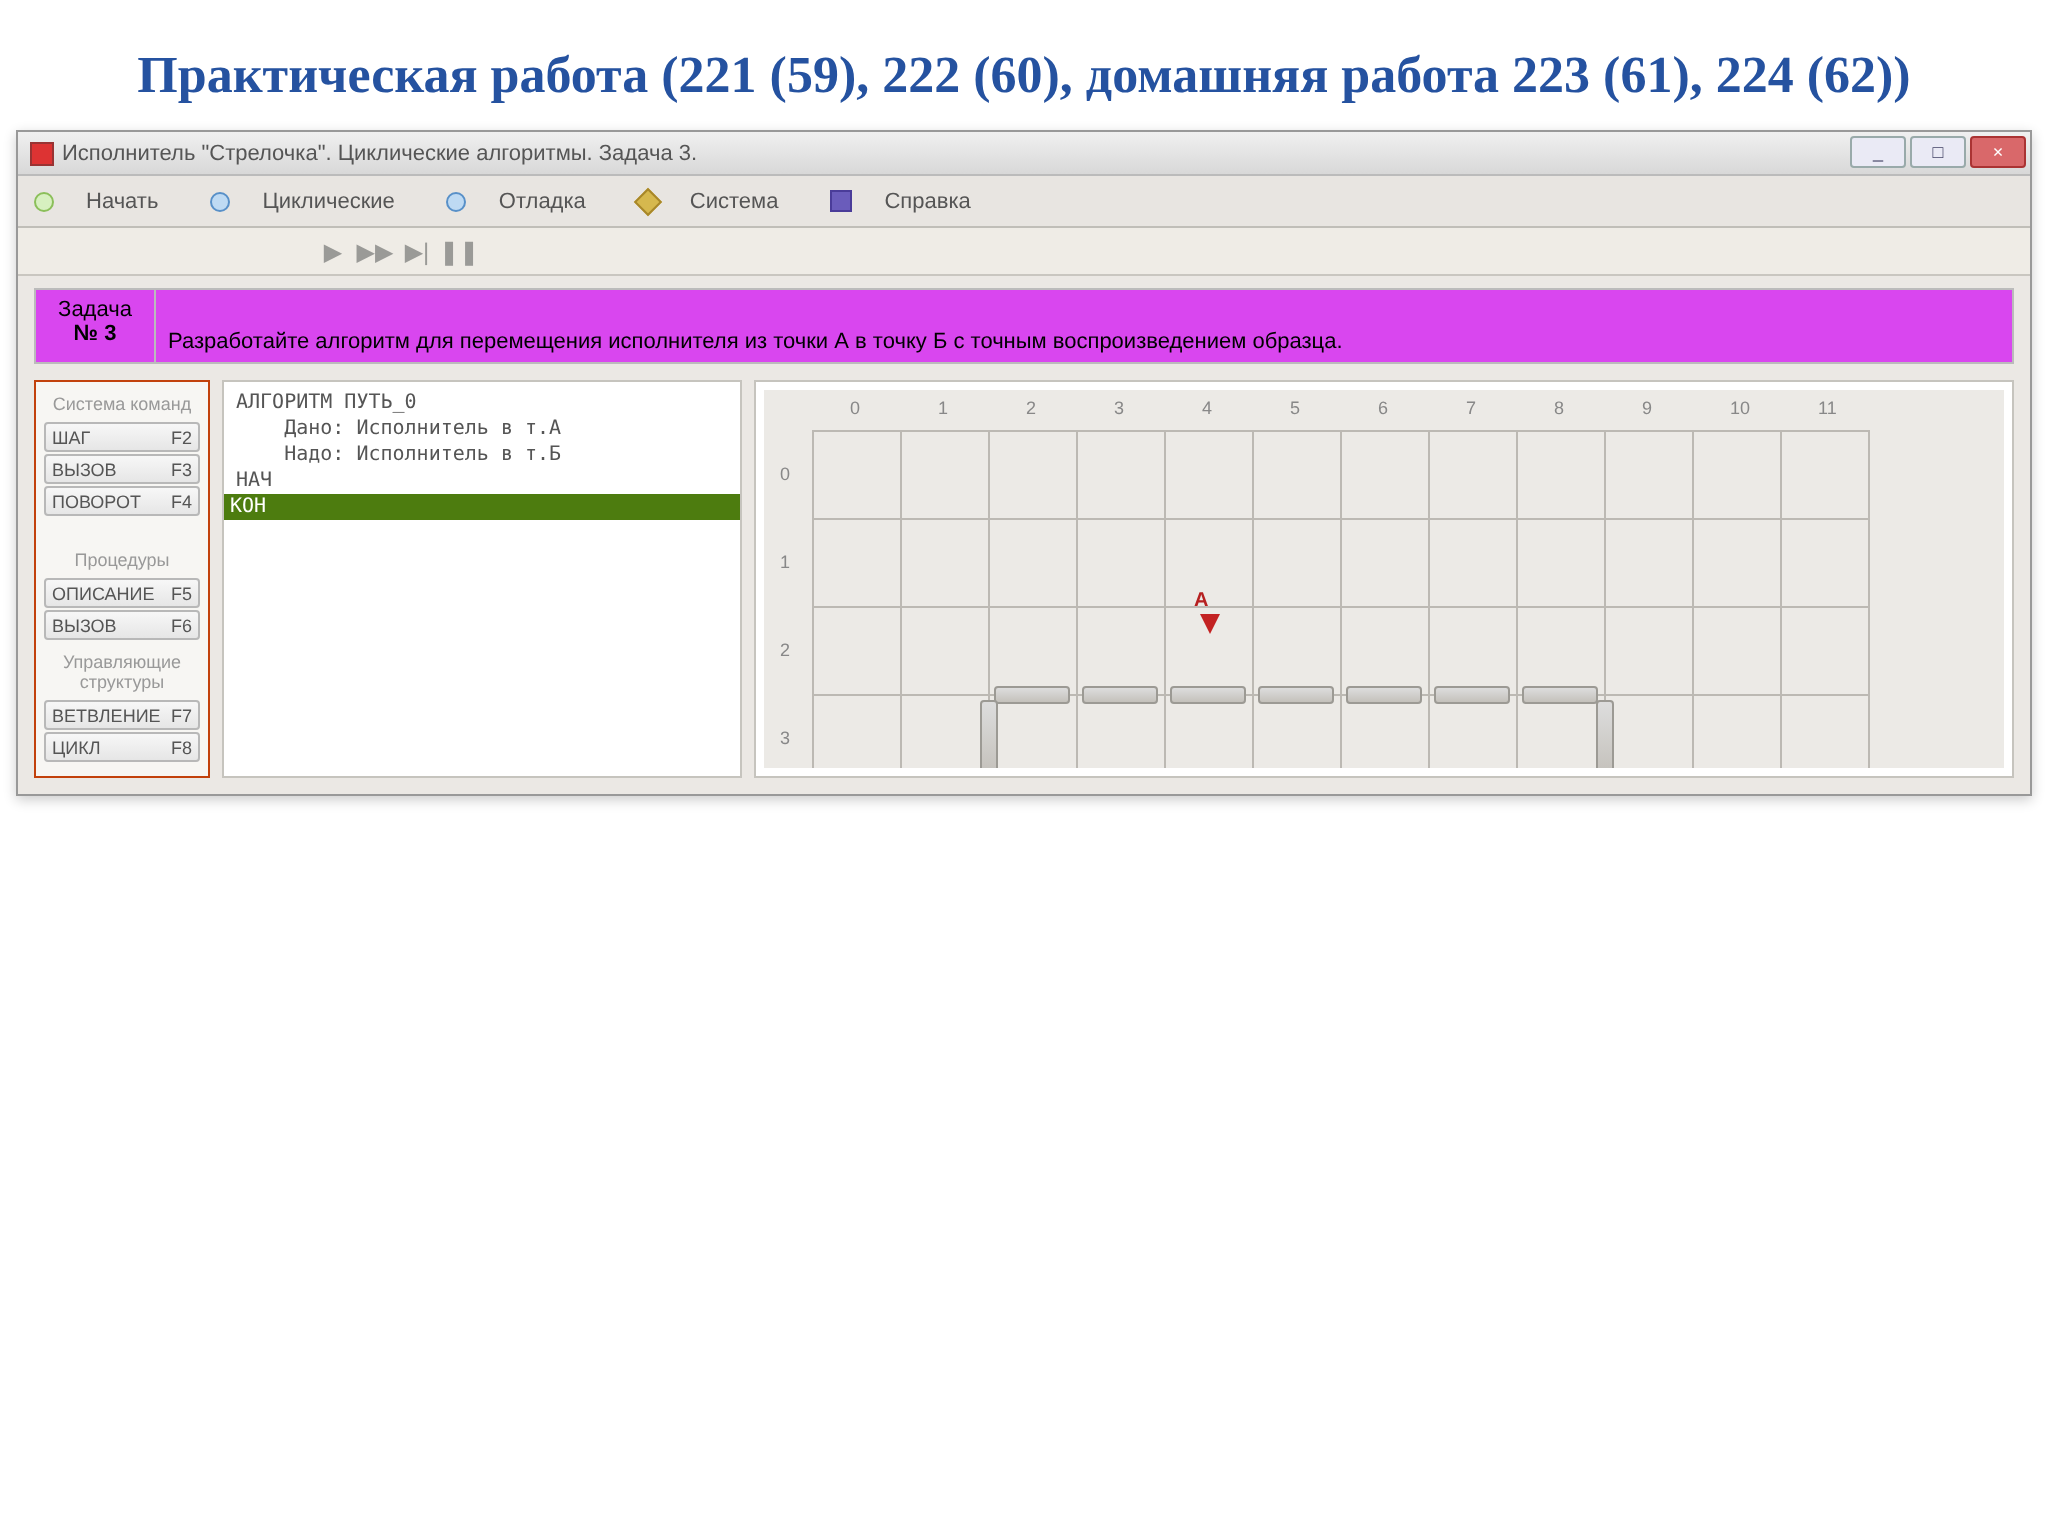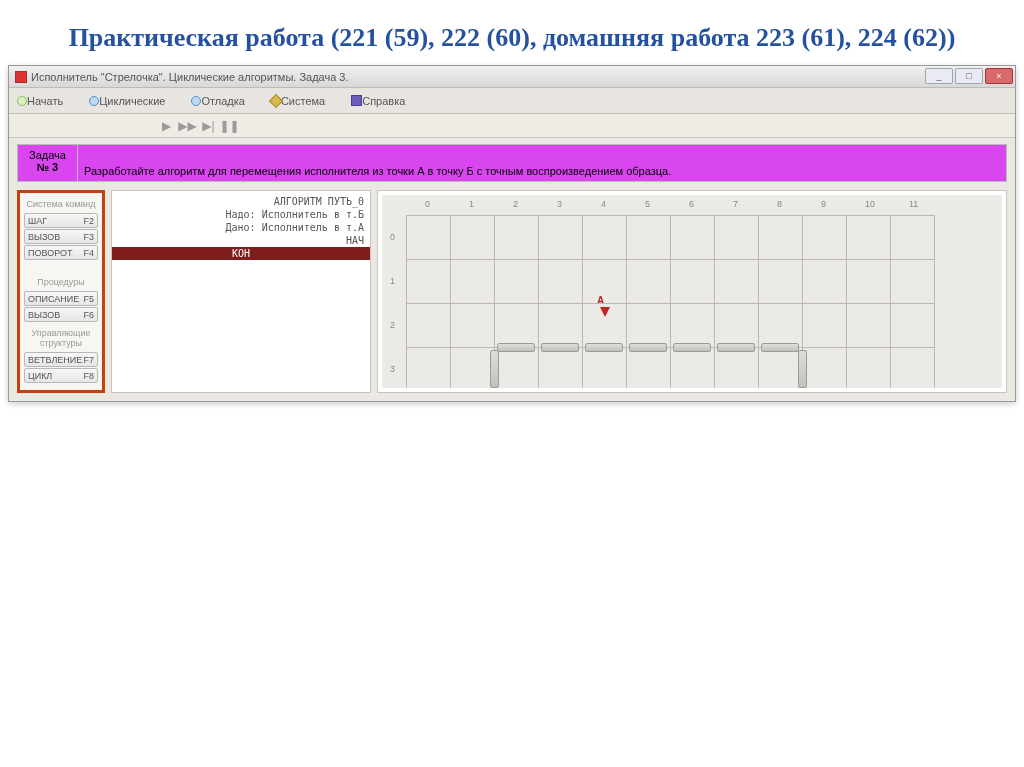--- a/index.html
+++ b/index.html
@@ -5,40 +5,40 @@
   * { box-sizing: border-box; margin: 0; padding: 0; }
   body { font-family: "Segoe UI", Tahoma, sans-serif; background: #fff; width: 1024px; height: 767px; overflow: hidden; }
   .slide-title { text-align: center; color: #2552a0; font-weight: bold; font-size: 26px; font-family: Georgia, serif; padding: 20px 60px 10px; line-height: 1.35; }
   .app-frame { margin: 0 8px 8px; border: 1px solid #999; box-shadow: 0 2px 6px rgba(0,0,0,0.2); background: #ebe8e4; }
   .titlebar { height: 22px; background: linear-gradient(#f0f0f0,#d8d8d8); display:flex; align-items:center; font-size:11px; padding:0 6px; color:#555; border-bottom:1px solid #bbb; position:relative;}
   .titlebar .redsq{width:12px;height:12px;background:#d33;margin-right:4px;border:1px solid #933;font-size:8px;color:#fff;text-align:center;line-height:10px;}
   .win-btns{position:absolute;right:2px;top:2px;display:flex;gap:2px;}
   .win-btn{width:28px;height:16px;background:#eaeaf5;border:1px solid #9aa;border-radius:2px;font-size:9px;text-align:center;line-height:14px;color:#446;}
   .win-btn.close{background:#d9686a;color:#fff;border-color:#a33;}
   .menubar{height:26px;background:#e8e5e1;border-bottom:1px solid #c0beb8;display:flex;align-items:center;padding:0 8px;gap:26px;font-size:11px;color:#555;}
-  .menubar .item{display:flex;align-items:center;gap:0;}
+  .menubar .item{display:flex;align-items:center;gap:16px;}
   .menubar .bullet{width:10px;height:10px;border-radius:50%;border:1px solid #8bbf5a;background:#d7f0c0;}
   .menubar .bullet.blue{border-color:#5890c8;background:#bedaf3;}
   .menubar .dia{width:10px;height:10px;background:#d6b84e;transform:rotate(45deg);border:1px solid #a8872a;}
   .menubar .book{width:11px;height:11px;background:#6a5cbb;border:1px solid #4a3c99;}
   .playbar{height:24px;background:#efece6;border-bottom:1px solid #c9c6c0;padding-left:150px;display:flex;align-items:center;gap:6px;}
   .pbtn{width:15px;height:14px;display:flex;align-items:center;justify-content:center;color:#9a9a97;font-size:12px;}
   .task-row{margin:6px 8px;display:flex;border:1px solid #bbb;background:#d946ef;font-size:11px;}
   .task-left{width:60px;padding:4px;border-right:1px solid #bbb;text-align:center;line-height:12px;}
   .task-left .num{font-weight:bold;}
   .task-body{flex:1;padding:4px 6px;margin-top:16px;}
   .workarea{display:flex;padding:2px 8px 8px;gap:6px;}
   
-  .cmd-panel{width:88px;background:#f7f6f3;border:3px solid #c2410c;padding:6px 4px;font-size:9px;color:#777;text-align:center;}
+  .cmd-panel{width:88px;background:#f7f6f3;border:1px solid #c2410c;padding:6px 4px;font-size:9px;color:#777;text-align:center;}
   .cmd-panel .sec{margin-bottom:4px;color:#999;font-size:9px;}
   .cmd-btn{display:flex;justify-content:space-between;align-items:center;background:linear-gradient(#f7f7f7,#e6e6e6);border:1px solid #b8b8b8;border-radius:2px;padding:1px 3px;margin:1px 0;font-size:9px;color:#555;height:15px;}
   
   .algo-panel{width:260px;background:#fff;border:1px solid #c6c4be;font-size:10px;padding:4px 0 0;font-family:Consolas, monospace;color:#555;}
-  .algo-panel .line{padding:0 6px;line-height:13px;white-space:pre;text-align:right;}
-  .algo-panel .sel{background:#7f1d1d;color:#fff;padding:0 3px;height:13px;line-height:13px;text-align:center;}
+  .algo-panel .line{padding:0 6px;line-height:13px;white-space:pre;}
+  .algo-panel .sel{background:#4d7c0f;color:#fff;padding:0 3px;height:13px;line-height:13px;}
   
   .grid-panel{flex:1;background:#fff;border:1px solid #c6c4be;position:relative;}
   .gp-inner{position:absolute;inset:4px;overflow:hidden;background:#eceae6;}
   .axis-lbl{position:absolute;font-size:9px;color:#888;}
   .gridline-v{position:absolute;top:20px;width:1px;background:#bcb9b3;}
   .gridline-h{position:absolute;left:24px;height:1px;background:#bcb9b3;}
   .wall{position:absolute;background:linear-gradient(#ddd,#c4c1bb);border:1px solid #9c9a94;border-radius:2px;}
   .ptA{position:absolute;left:215px;top:100px;font-size:10px;color:#b62020;font-weight:bold;}
   .arrowA{position:absolute;left:218px;top:112px;width:0;height:0;border-left:5px solid transparent;border-right:5px solid transparent;border-top:10px solid #c32222;}
 </style>
@@ -127,22 +127,22 @@
           <span>F7</span>
         </div>
       <div class="cmd-btn">
           <span>ЦИКЛ</span>
           <span>F8</span>
         </div>
     </div>
 
     <div class="algo-panel">
       <div class="line">АЛГОРИТМ ПУТЬ_0</div>
+      <div class="line">    Дано: Исполнитель в т.А</div>
       <div class="line">    Надо: Исполнитель в т.Б</div>
-      <div class="line">    Дано: Исполнитель в т.А</div>
       <div class="line">НАЧ</div>
       <div class="sel">КОН</div>
     </div>
 
     <div class="grid-panel">
       <div class="gp-inner" id="gp">
         <div class="ptA">А</div>
         <div class="arrowA"></div>
 
       <div class="axis-lbl" style="left: 43px; top: 4px;">0</div>

